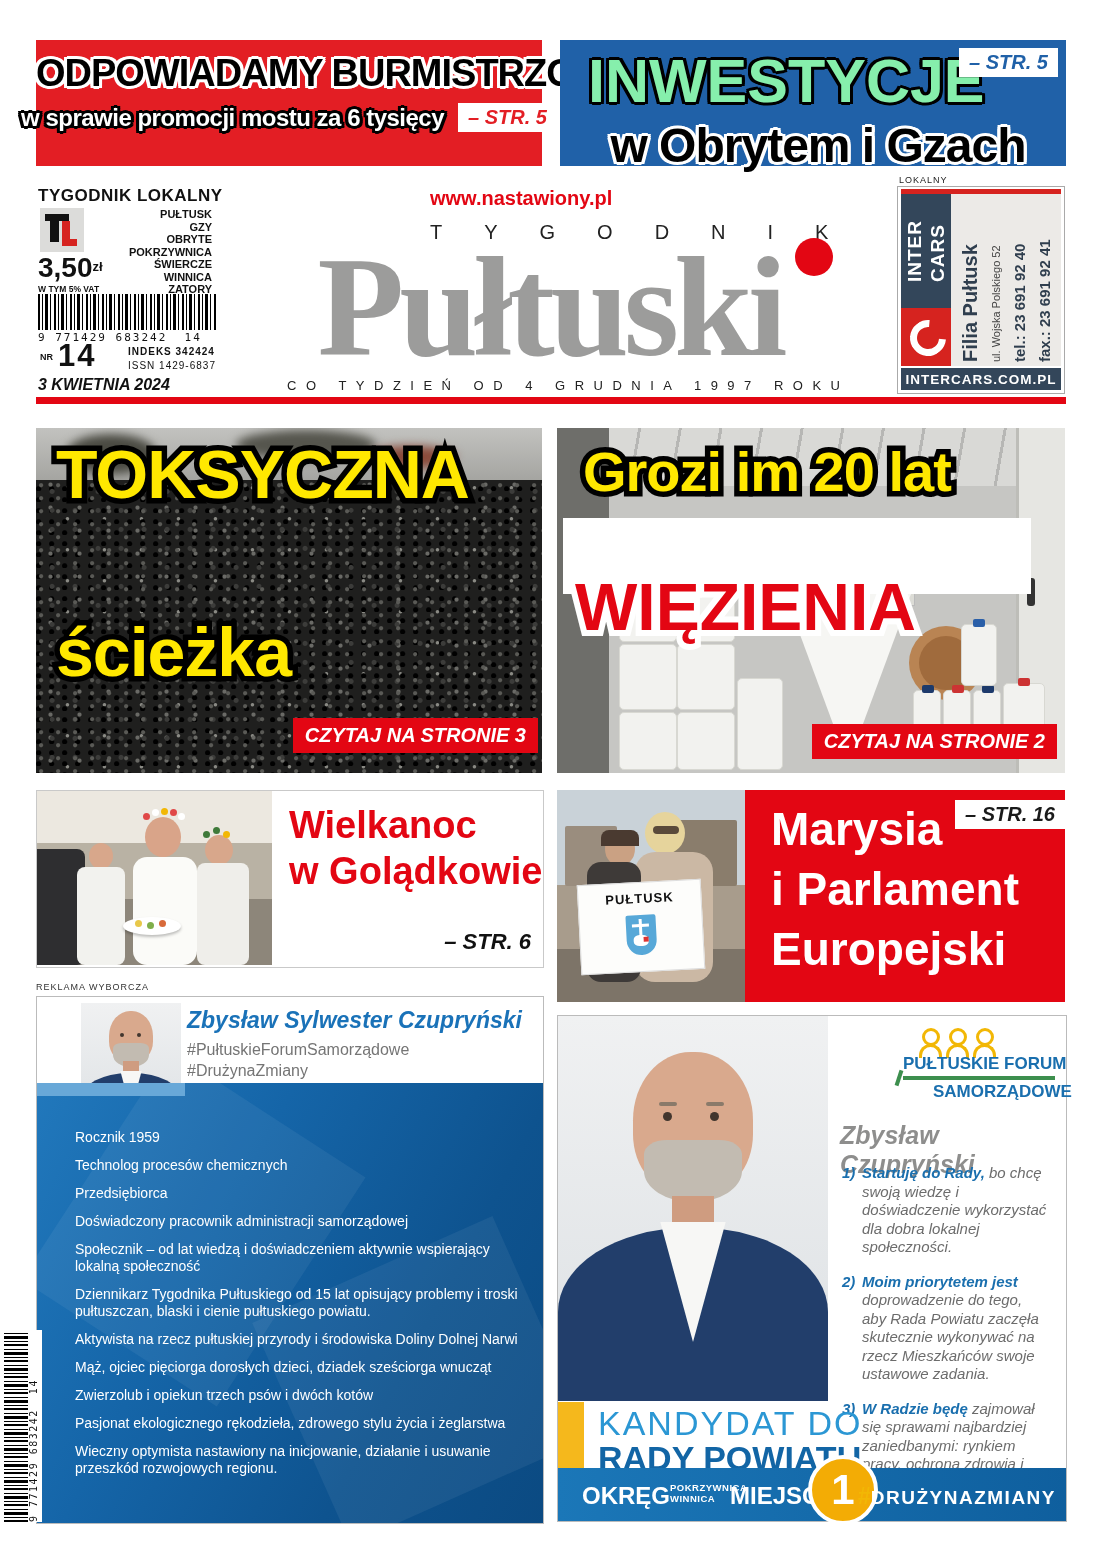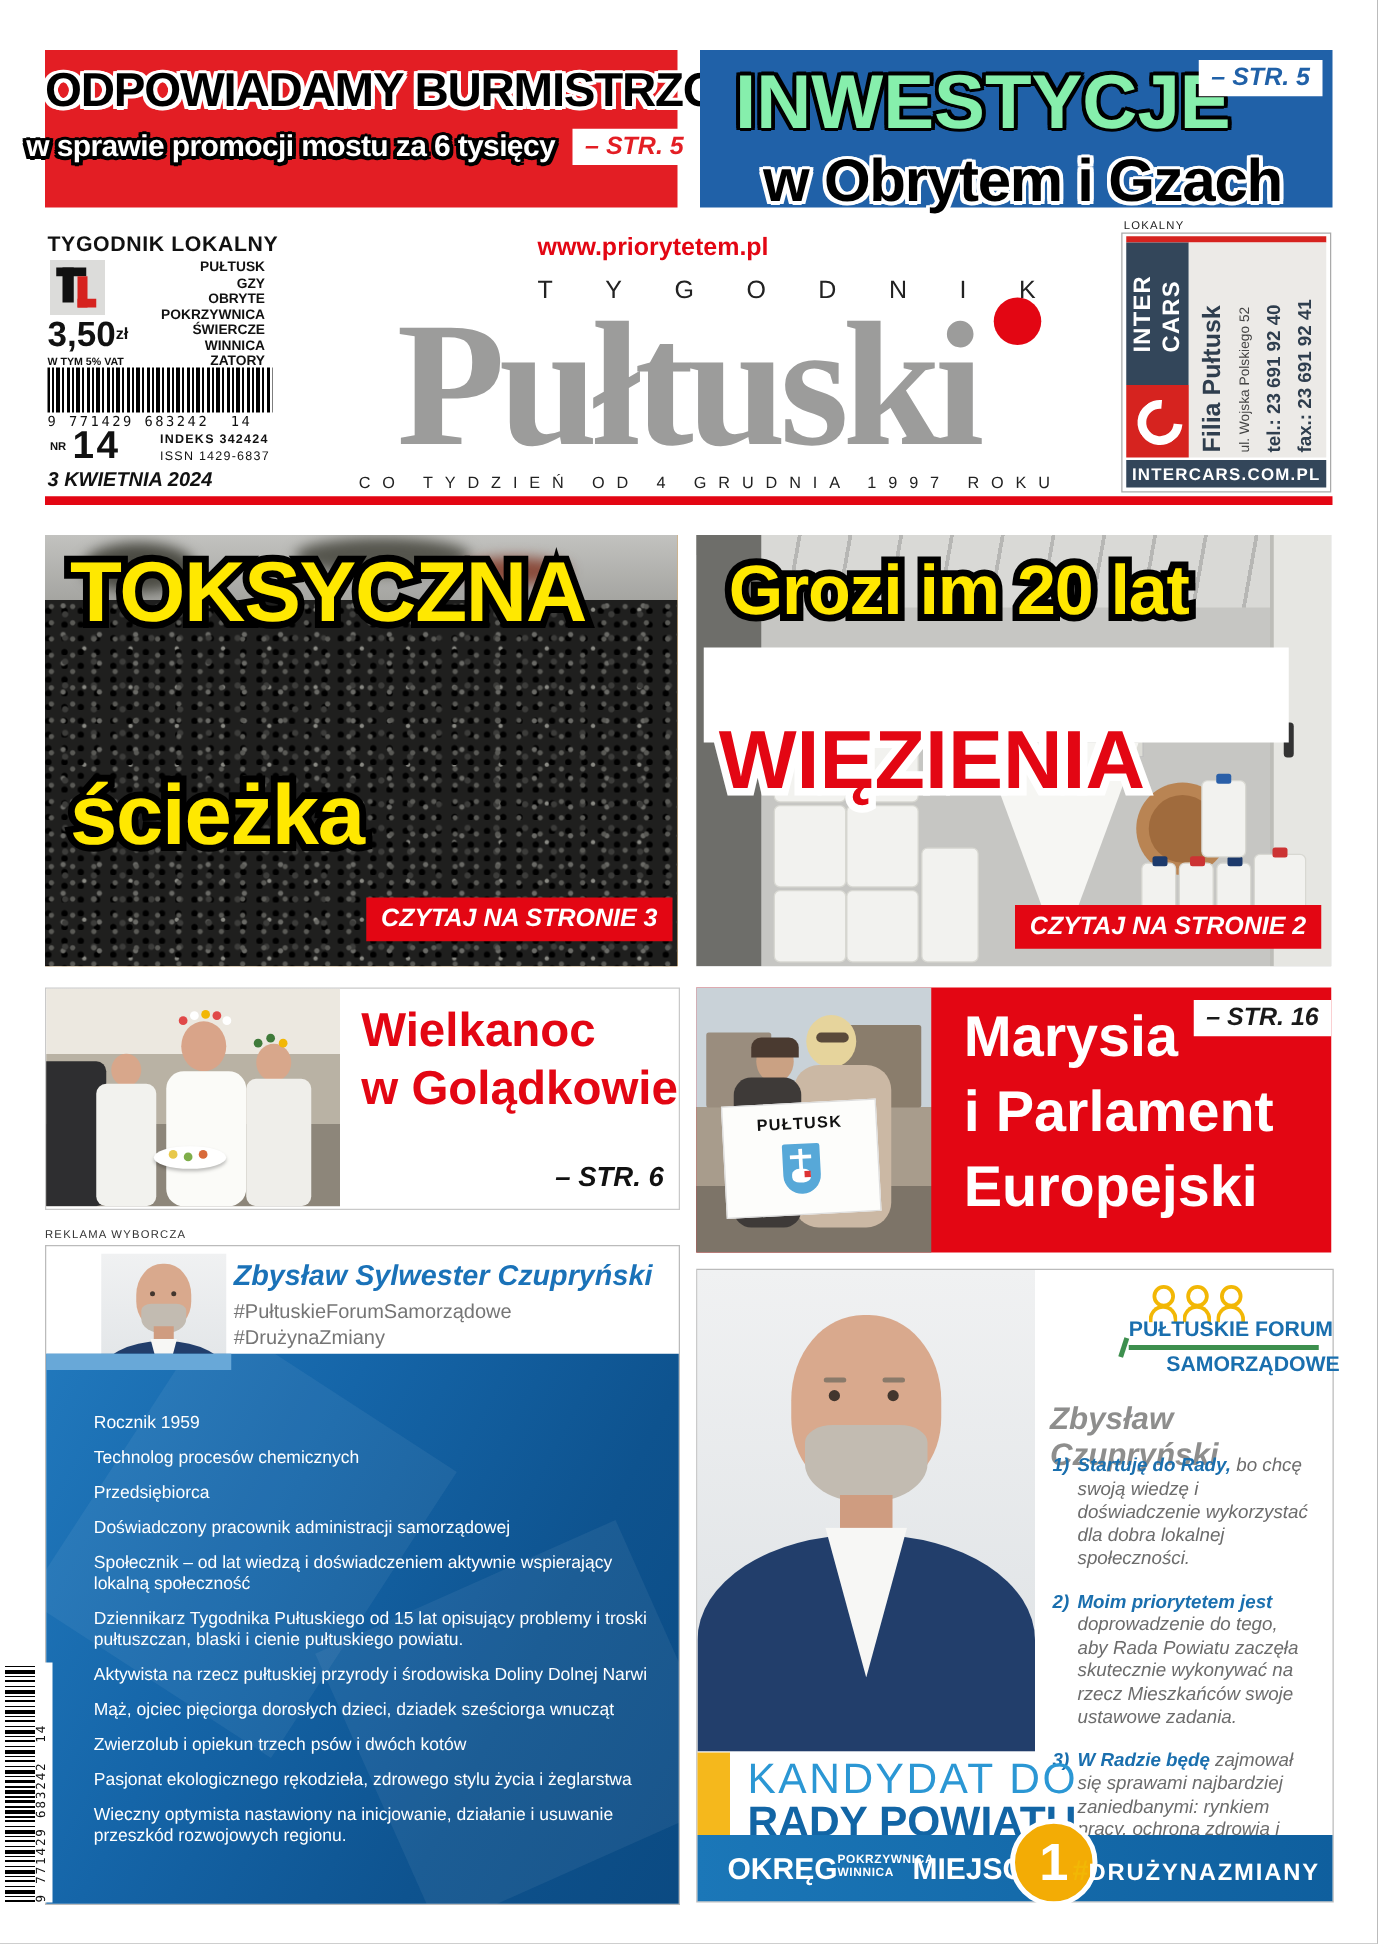--- a/index.html
+++ b/index.html
@@ -245,21 +245,21 @@
   <div id="barcode" class="abs"></div>
   <div id="barcode-digits" class="abs">
     <span>9 771429 683242</span>&nbsp;&nbsp;<span>14</span>
   </div>
   <div id="nr-label" class="abs">NR</div>
   <div id="nr-value" class="abs">14</div>
   <div id="indeks" class="abs">INDEKS 342424</div>
   <div id="issn" class="abs">ISSN 1429-6837</div>
   <div id="edition-date" class="abs">3 KWIETNIA 2024</div>
 
-  <div id="site-url" class="abs">www.priorytetem.pl</div>
+  <div id="site-url" class="abs">www.nastawiony.pl</div>
   <div id="kicker" class="abs">TYGODNIK</div>
   <div id="np-title" class="abs">Pułtuski</div>
   <div id="np-dot" class="abs"></div>
   <div id="tagline" class="abs">CO TYDZIEŃ OD 4 GRUDNIA 1997 ROKU</div>
   <div id="red-rule" class="abs"></div>
 
   <div id="ic-label" class="abs">LOKALNY</div>
   <div id="ic-ad" class="abs">
     <div id="ic-strip"></div>
     <div id="ic-body">

